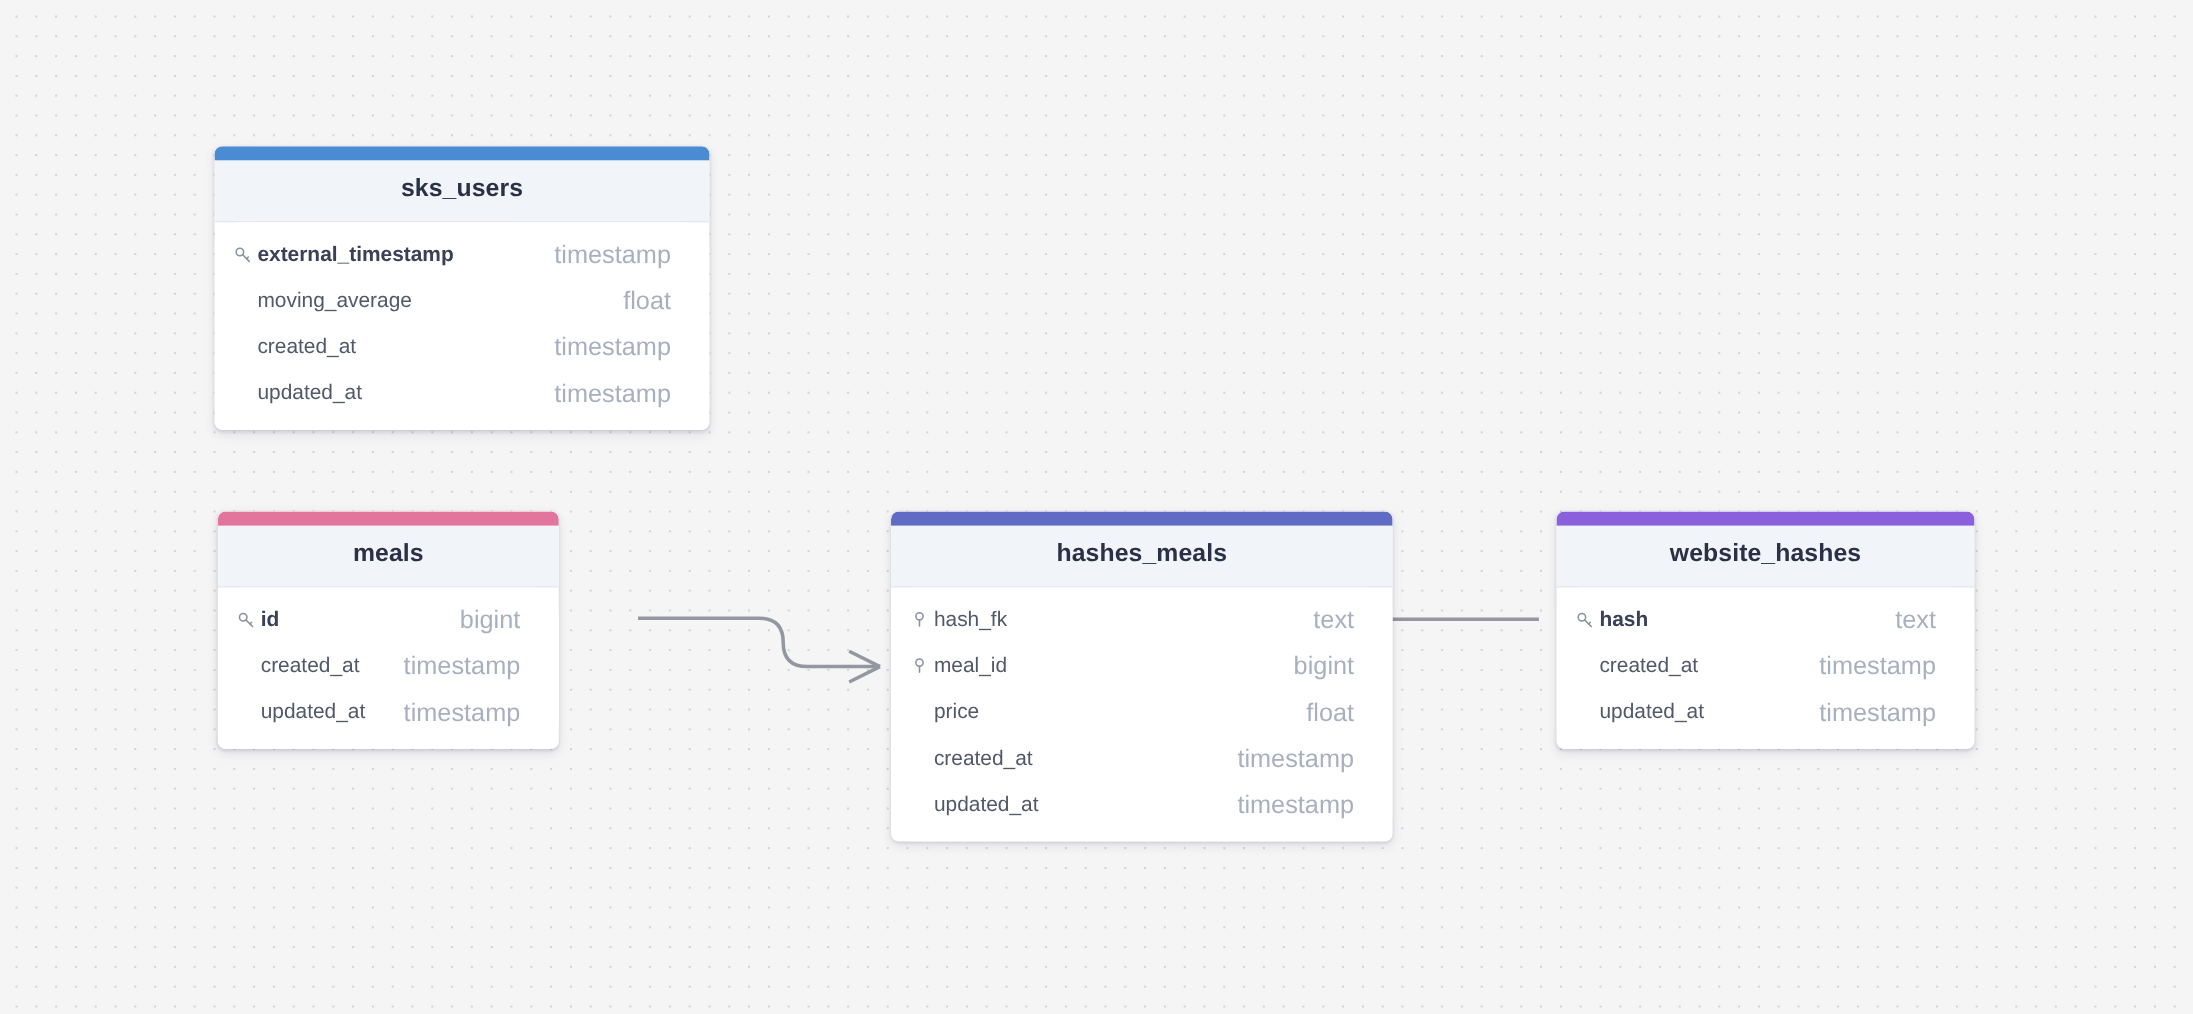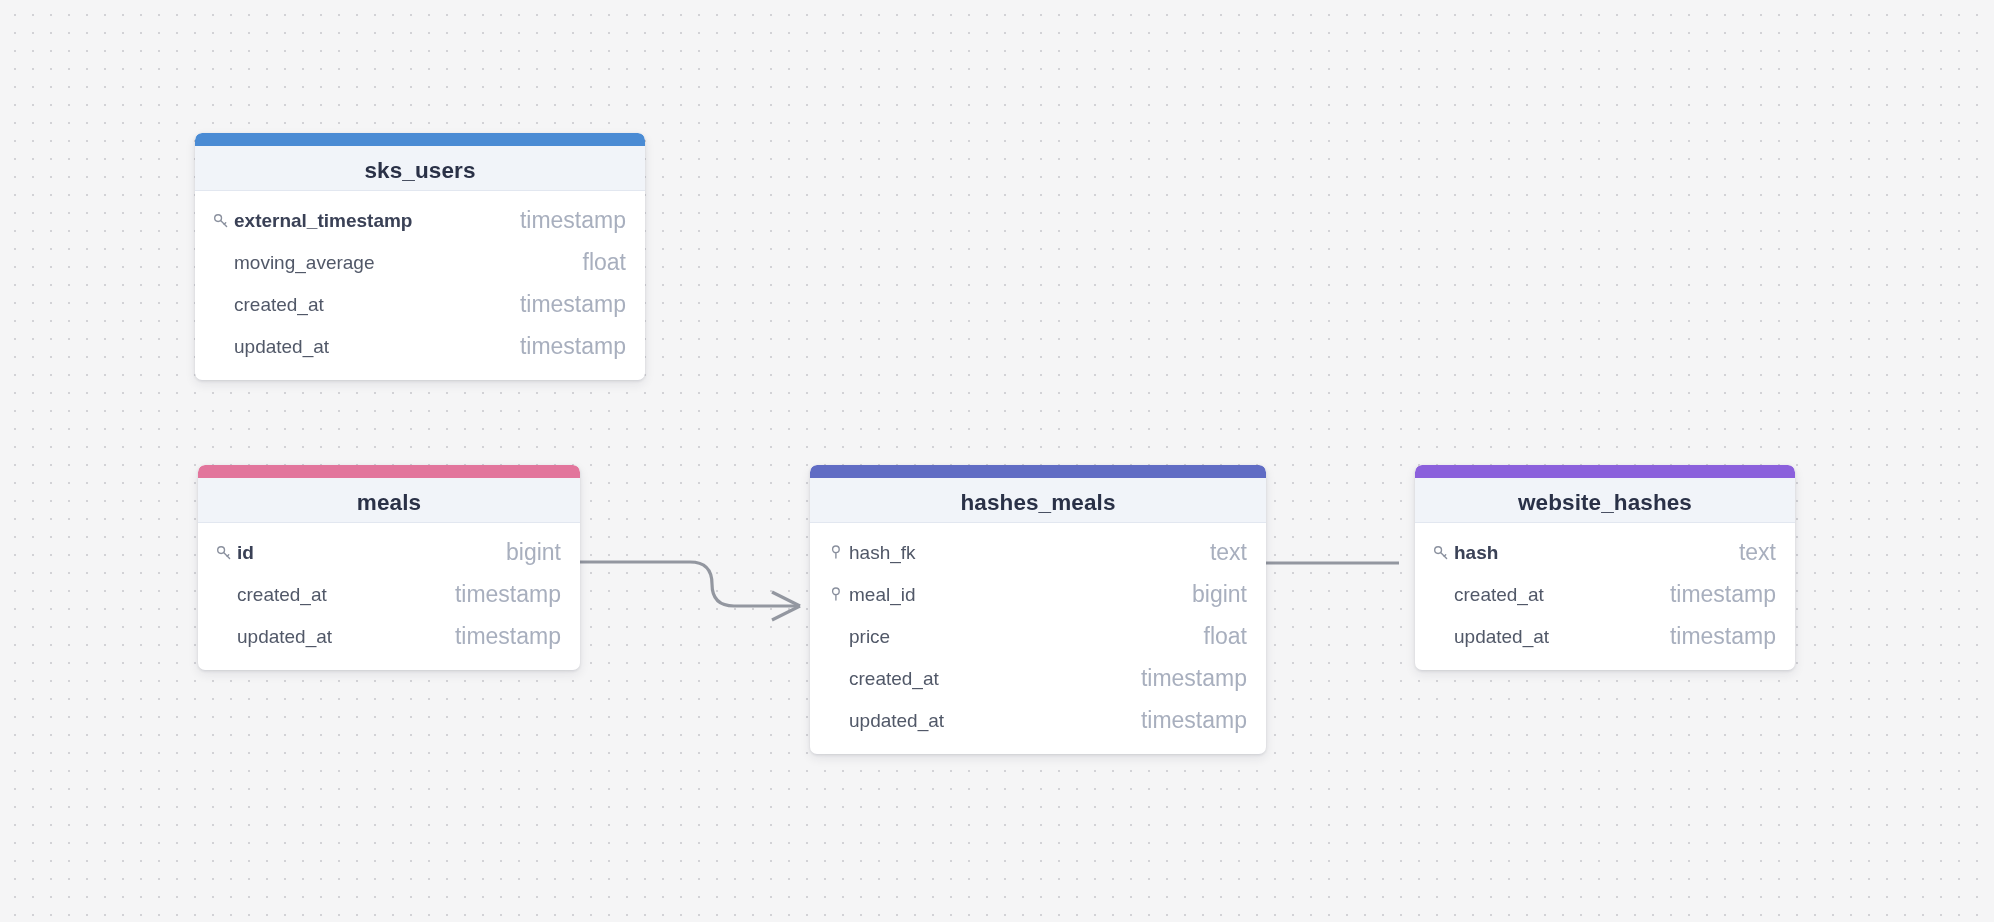--- a/index.html
+++ b/index.html
@@ -67,34 +67,34 @@
     height: 13px;
     width: 100%;
     border-top-left-radius: 7px;
     border-top-right-radius: 7px;
   }
 
   .table-header {
     background: #F1F4F9;
     border-bottom: 1px solid #E2E7F0;
     text-align: center;
-    padding: 12px 16px 5px 16px;
+    padding: 12px 16px 16px 16px;
   }
 
   .table-title {
     font-size: 22.5px;
     font-weight: bold;
     color: #2A3147;
     letter-spacing: 0.1px;
     line-height: 1.18;
     white-space: nowrap;
   }
 
   .table-body {
-    padding: 9px 0 12px 0;
+    padding: 9px 16px 12px 0;
     background: #FFFFFF;
     border-radius: 22px;
   }
 
   .field-row {
     display: flex;
     align-items: center;
     height: 42px;
     padding: 0 19px 0 18px;
     white-space: nowrap;
@@ -125,21 +125,21 @@
   .field-type {
     font-size: 23px;
     color: #A8AFBE;
     text-align: right;
     flex: 0 0 auto;
     line-height: 1;
   }
 
   
   #table-sks-users      { left: 195px;  top: 133px;  width: 450px; }
-  #table-meals          { left: 198px;  top: 465px;  width: 382px; }
+  #table-meals          { left: 198px;  top: 465px;  width: 310px; }
   #table-hashes-meals   { left: 810px;  top: 465px;  width: 456px; }
   #table-website-hashes { left: 1399px; top: 465px;  width: 380px; margin-left: 16px; }
 </style>
 </head>
 <body>
 
 <div id="diagram-canvas" style="background-color: rgb(245, 245, 246); background-image: radial-gradient(circle, rgb(210, 210, 214) 1.3px, transparent 1.4px); background-size: 18px 18px;">
 
   <svg id="connector-layer" viewBox="0 0 1994 922" width="1994" height="922">
 

